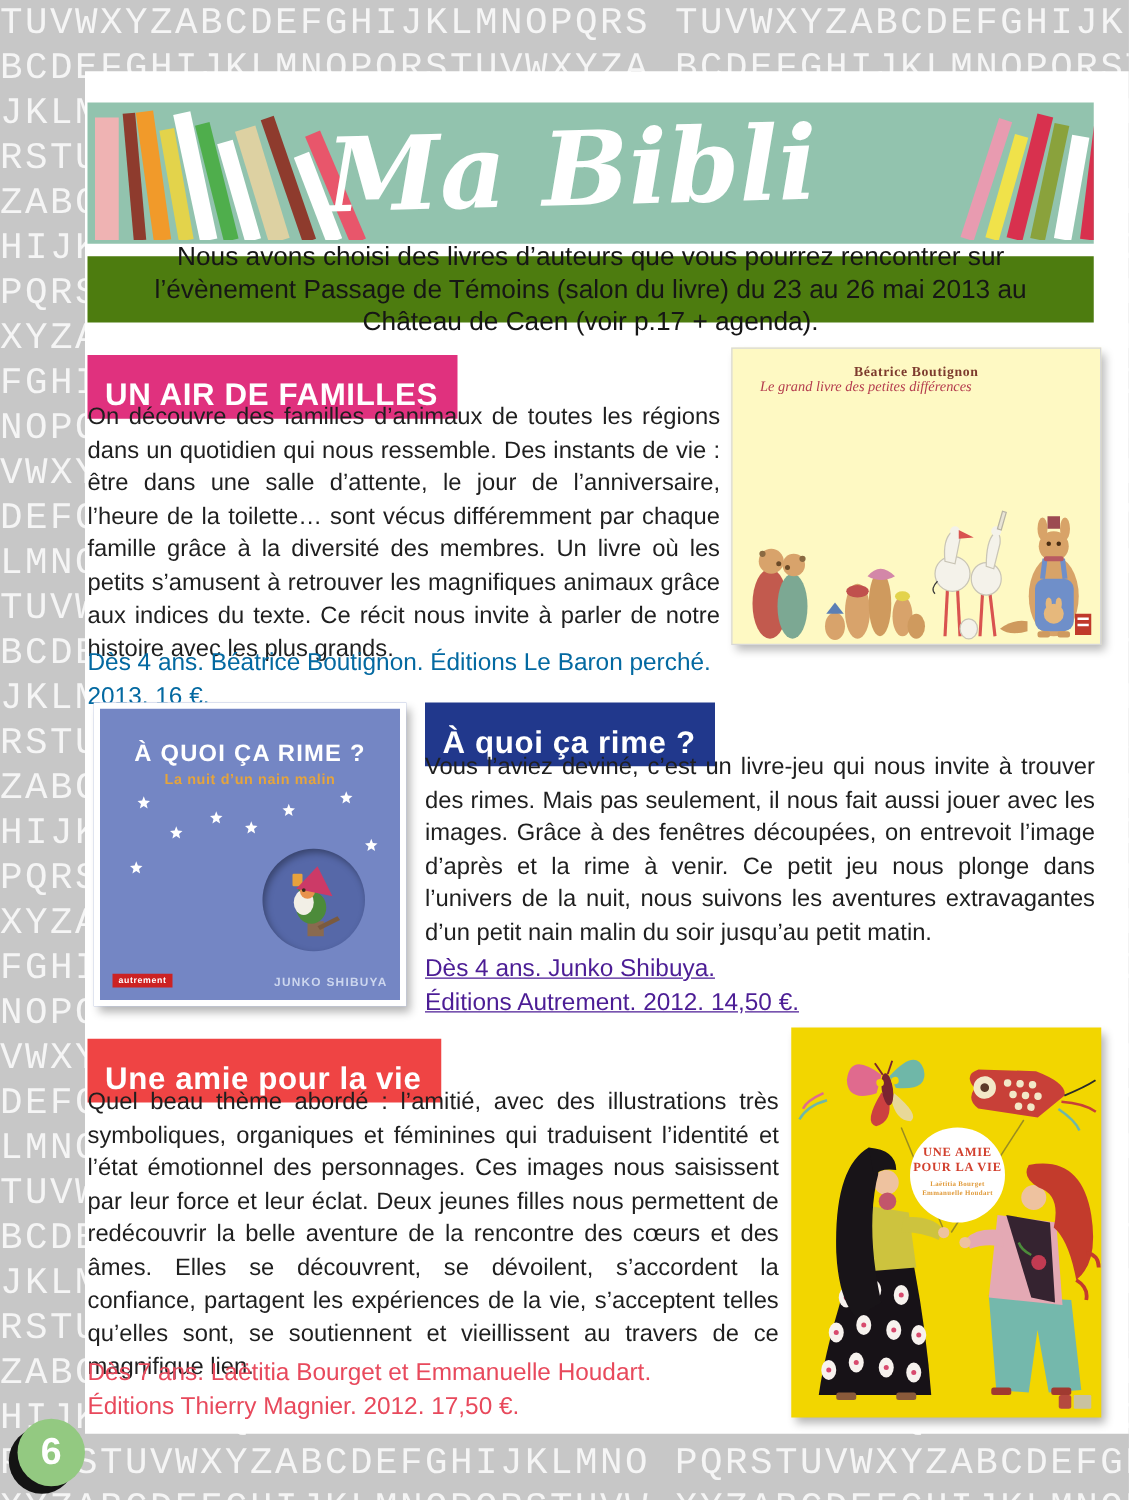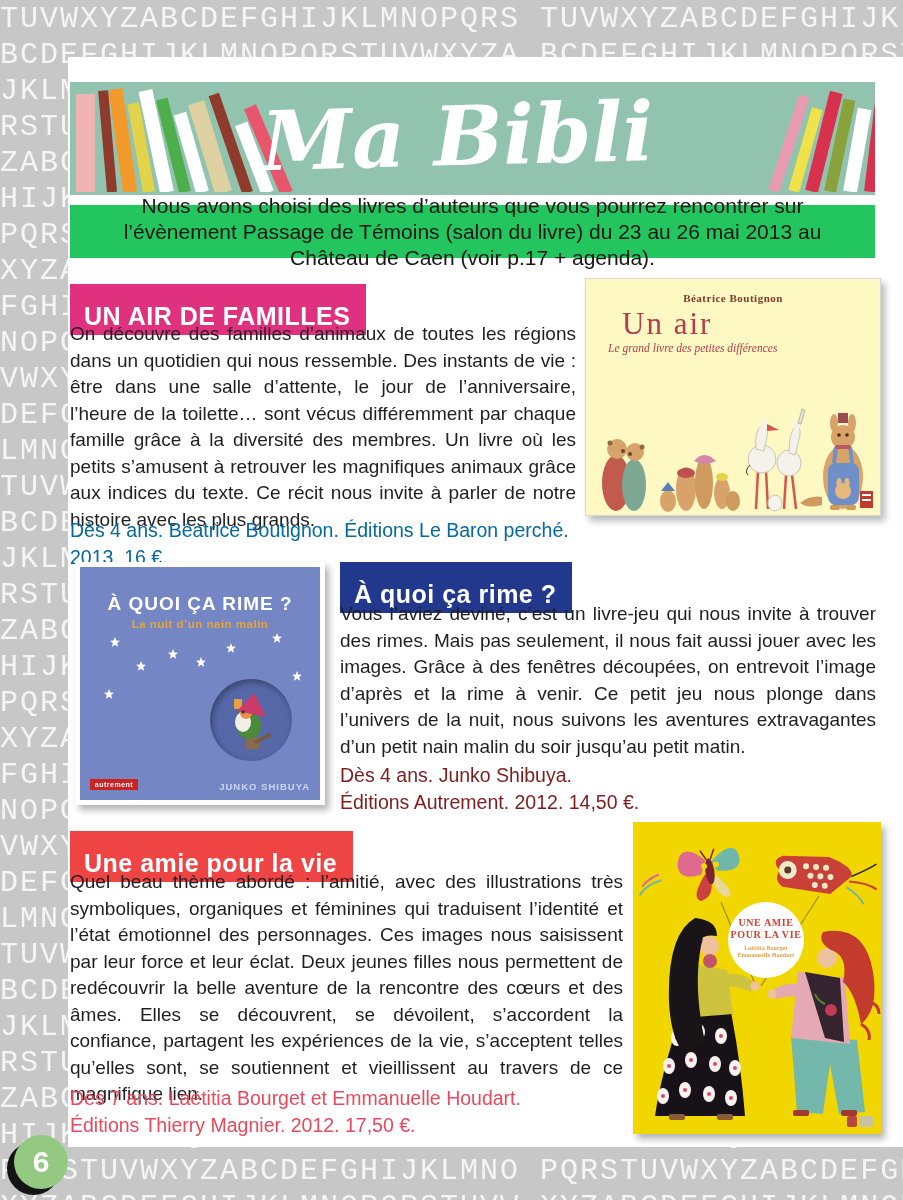--- a/index.html
+++ b/index.html
@@ -30,40 +30,40 @@
   .banner-title{
     position:absolute;left:0;right:30px;top:0;height:113px;line-height:108px;
     text-align:center;color:#ffffff;
     font-family:"DejaVu Serif",serif;font-style:italic;font-weight:700;
     font-size:82px;transform:rotate(-1.5deg);
   }
   .spines-left{position:absolute;left:4px;top:6px;}
   .spines-right{position:absolute;right:-6px;top:6px;}
   
   .intro{
-    left:70px;top:205px;width:805px;height:53px;background:#22c55e;
+    left:70px;top:205px;width:805px;height:53px;background:#4d7c0f;
     color:#161616;font-size:21px;line-height:26px;text-align:center;
     display:flex;align-items:center;justify-content:center;padding:0;
   }
   .intro-inner{padding:0 18px;}
   
   .sec-bar{
     color:#fff;font-weight:700;font-size:25px;letter-spacing:.5px;
     padding:18px 16px 4px 14px;white-space:nowrap;
   }
   .bar-pink{background:#e0317e;}
   .bar-navy{background:#21388c;}
   .bar-red{background:#ef4444;}
   .body-txt{
     color:#1f1f1f;font-size:19px;line-height:26.5px;text-align:justify;
     hyphens:auto;
   }
   .credit{font-size:19.5px;line-height:26.5px;}
   .credit-pink{color:#0369a1;}
-  .credit-navy{color:#7f1d1d;}
+  .credit-navy{color:#4c1d95;text-decoration:underline;}
   .credit-red{color:#e8495c;text-align:center;}
   
   .cover1{
     left:585px;top:278px;width:294px;height:236px;background:#fef9c3;
     border:1px solid #d8d8d8;box-shadow:4px 5px 7px rgba(0,0,0,.28);
     font-family:"Liberation Serif",serif;
   }
   .c1-author{margin-top:13px;text-align:center;font-size:11px;font-weight:700;color:#7d3b2e;letter-spacing:.5px;}
   .c1-t1{margin:2px 0 0 36px;font-size:31px;color:#b43c4e;letter-spacing:2px;}
   .c1-t2{margin:-8px 0 0 92px;font-size:35px;color:#49739f;letter-spacing:1px;}
@@ -220,21 +220,20 @@
 </div>
 
 <div class="abs sec-bar bar-pink" style="left:70px;top:284px;">
   <span>UN AIR DE FAMILLES</span>
 </div>
 <div class="abs body-txt" style="left:70px;top:321px;width:506px;">On découvre des familles d’animaux de toutes les régions dans un quotidien qui nous ressemble. Des instants de vie : être dans une salle d’attente, le jour de l’anniversaire, l’heure de la toilette… sont vécus différemment par chaque famille grâce à la diversité des membres. Un livre où les petits s’amusent à retrouver les magnifiques animaux grâce aux indices du texte. Ce récit nous invite à parler de notre histoire avec les plus grands.</div>
 <div class="abs credit credit-pink" style="left:70px;top:517px;width:540px;">Dès 4 ans. Béatrice Boutignon. Éditions Le Baron perché. 2013. 16 €.</div>
 
 <div class="abs cover1">
   <div class="c1-author">Béatrice Boutignon</div>
-  <div class="c1-t1">Un air</div>
   <div class="c1-sub">Le grand livre des petites différences</div>
   <svg class="c1-art" width="285" height="106" viewBox="0 0 285 106">
 
     <ellipse cx="26" cy="76" rx="14" ry="28" fill="#c25a4e"></ellipse>
     <ellipse cx="44" cy="78" rx="12" ry="26" fill="#7ca893"></ellipse>
     <circle cx="27" cy="42" r="10" fill="#d8a36b"></circle>
     <circle cx="45" cy="45" r="9" fill="#d8a36b"></circle>
     <circle cx="20" cy="36" r="2.5" fill="#8a6a42"></circle>
       <circle cx="52" cy="40" r="2.5" fill="#8a6a42"></circle>
     <circle cx="33" cy="44" r="2" fill="#6b4a28"></circle>

